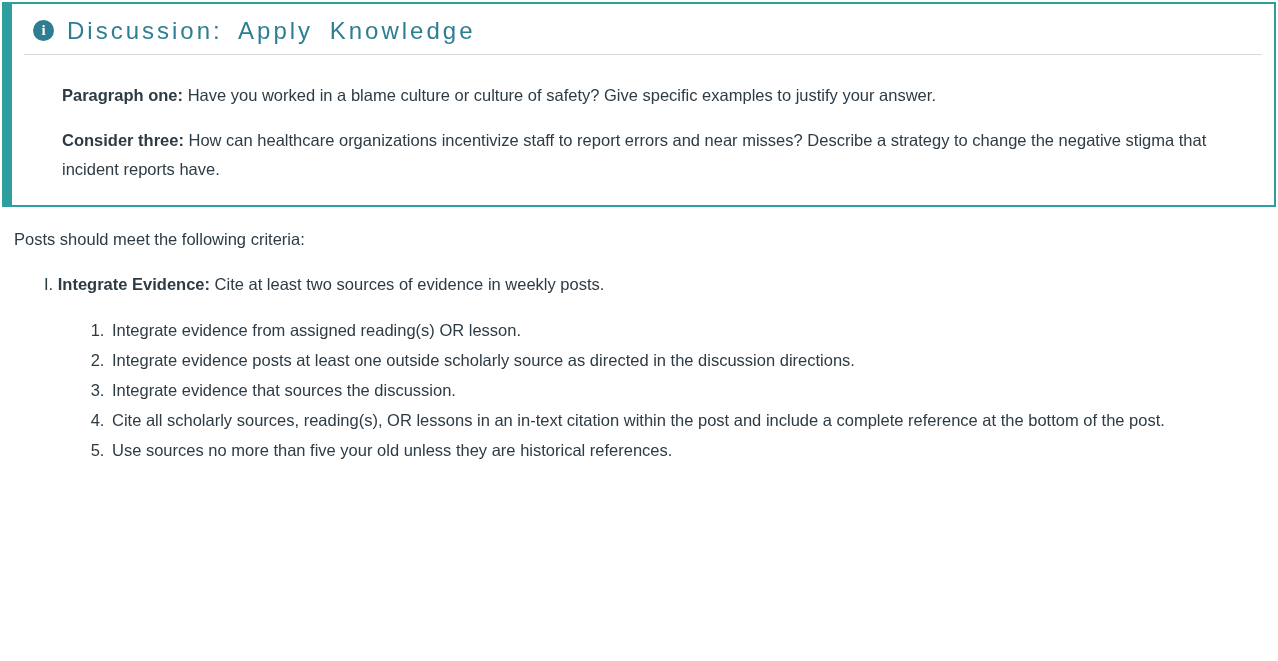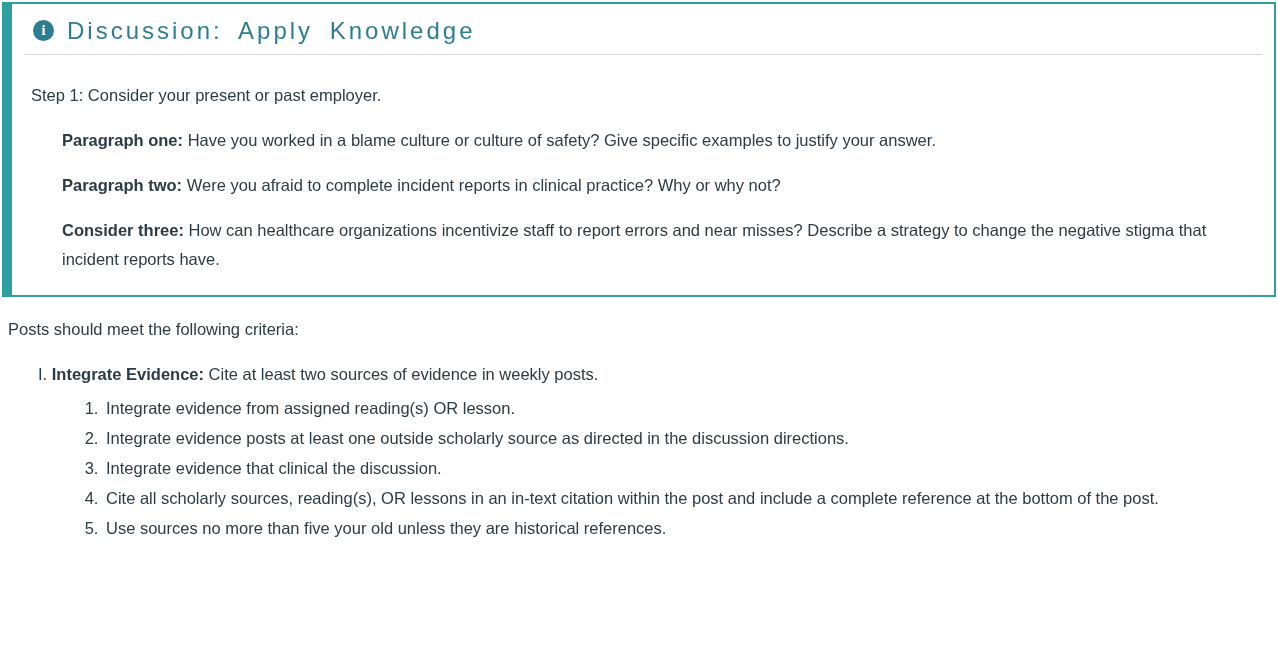--- a/index.html
+++ b/index.html
@@ -64,27 +64,27 @@
   .callout-body{
     padding:26px 20px 21px 19px;
   }
   .step{margin:0 0 16px 0;}
   .prompt{margin:0 0 16px 0;padding-left:31px;}
   .prompt:last-child{margin-bottom:0;}
   .prompt strong{font-weight:700;}
 
   
   .criteria{
-    padding:18px 10px 0 8px;
+    padding:18px 10px 0 14px;
   }
   .criteria-intro{margin:0 0 16px 0;}
   .evidence-line{margin:0 0 0 30px;}
   .evidence-line strong{font-weight:700;}
   .sub-list{
-    margin:4px 0 0 33px;
+    margin:16px 0 0 33px;
     padding:0 0 0 62px;
     list-style-type:decimal;
     list-style-position:outside;
   }
   .sub-list li{
     line-height:30px;
     padding-left:3px;
   }
 </style>
 </head>
@@ -92,38 +92,36 @@
 
 <div class="page">
 
   <section class="callout">
     <header class="callout-header">
       <span class="info-icon">i</span>
       <h2 class="callout-title">Discussion: Apply Knowledge</h2>
     </header>
 
     <div class="callout-body">
-      <p class="step">Step 1: Consider your present or past employer.</p>
 
       <p class="prompt"><strong>Paragraph one:</strong> <span>Have you worked in a blame culture or culture of safety? Give specific examples to justify your answer.</span></p>
 
-      <p class="prompt"><strong>Paragraph two:</strong> <span>Were you afraid to complete incident reports in clinical practice? Why or why not?</span></p>
 
       <p class="prompt"><strong>Consider three:</strong> <span>How can healthcare organizations incentivize staff to report errors and near misses? Describe a strategy to change the negative stigma that incident reports have.</span></p>
 
     </div>
   </section>
 
   <section class="criteria">
     <p class="criteria-intro">Posts should meet the following criteria:</p>
 
     <p class="evidence-line"><span>I.</span> <strong>Integrate Evidence:</strong> <span>Cite at least two sources of evidence in weekly posts.</span></p>
 
     <ol class="sub-list">
       <li>Integrate evidence from assigned reading(s) OR lesson.</li>
       <li>Integrate evidence posts at least one outside scholarly source as directed in the discussion directions.</li>
-      <li>Integrate evidence that clinical the discussion.</li>
+      <li>Integrate evidence that sources the discussion.</li>
       <li>Cite all scholarly sources, reading(s), OR lessons in an in-text citation within the post and include a complete reference at the bottom of the post.</li>
       <li>Use sources no more than five your old unless they are historical references.</li>
     </ol>
   </section>
 
 </div>
 
 </body></html>

